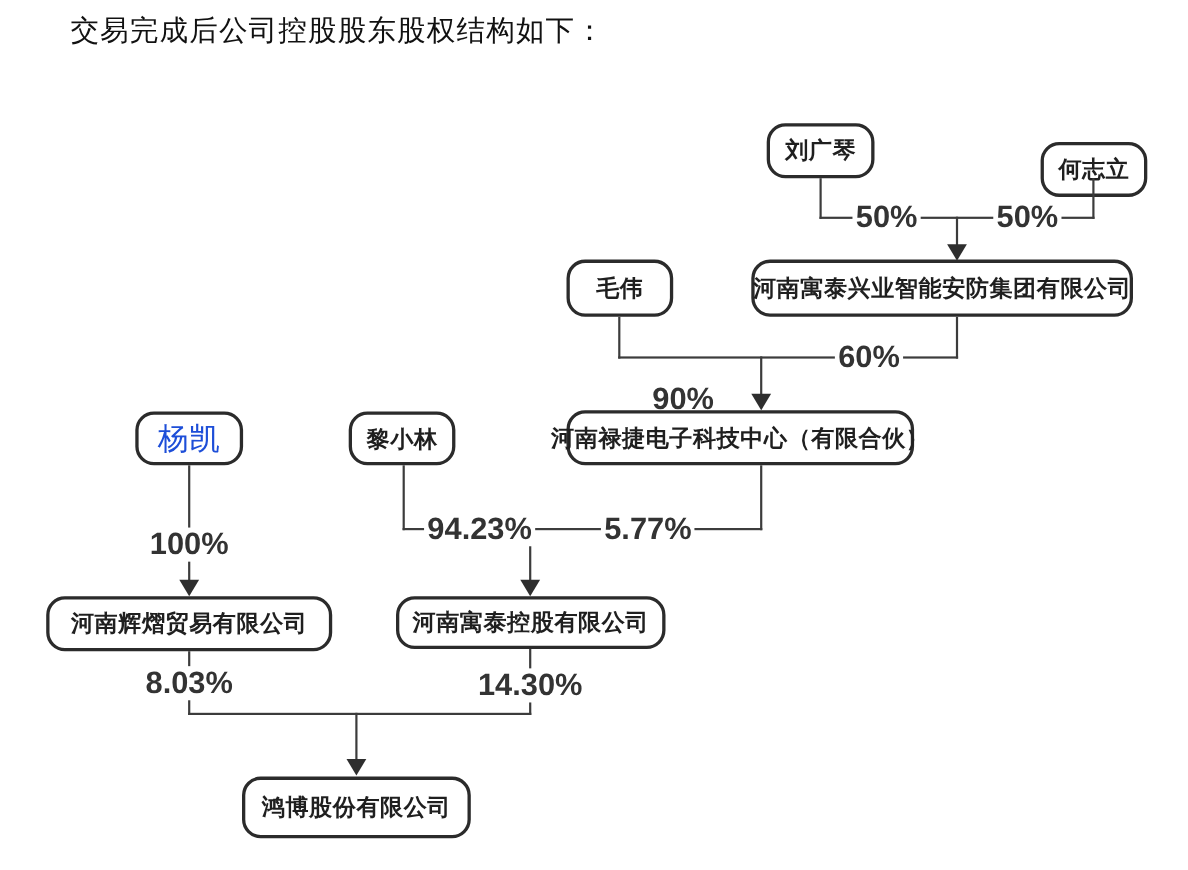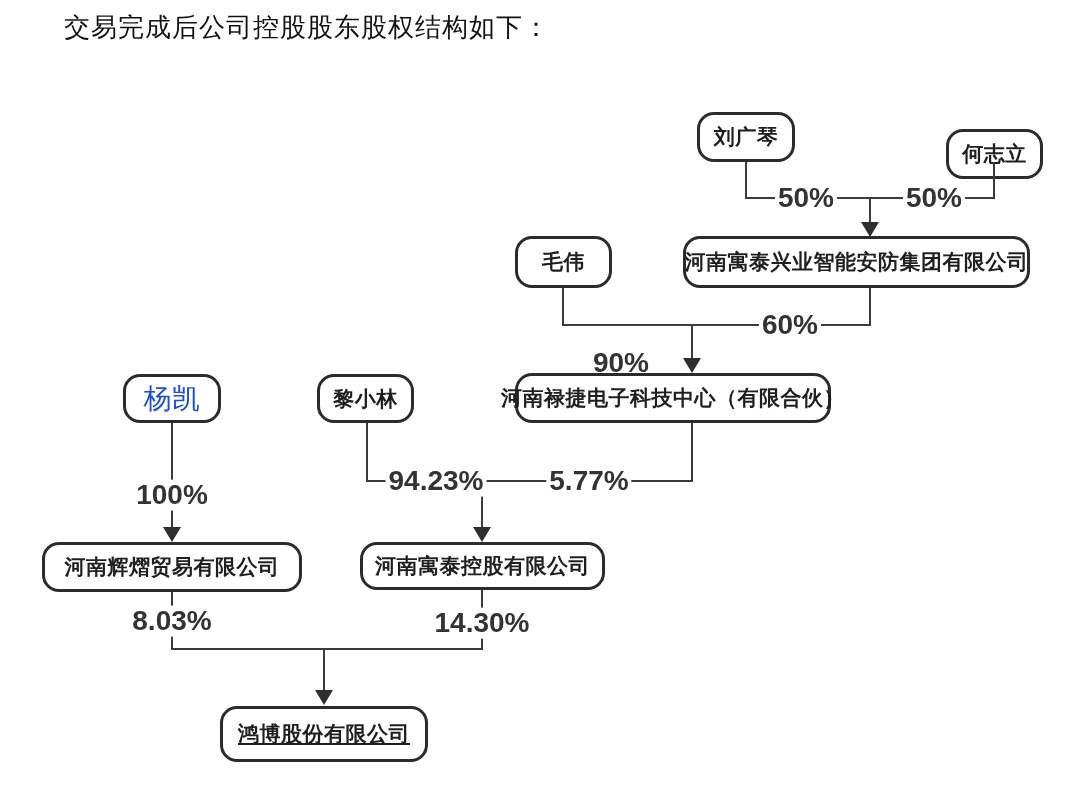--- a/index.html
+++ b/index.html
@@ -121,15 +121,15 @@
 
   <div class="vline" style="left:171px; top:592px; height:58px;"></div>
   <div class="vline" style="left:481px; top:590px; height:60px;"></div>
   <div class="hline" style="left:171px; top:648px; width:312px;"></div>
   <div class="vline" style="left:323px; top:648px; height:43px;"></div>
   <div class="arrowhead" style="left:315px; top:690px;"></div>
 
   <div class="pct" style="left:172px; top:621px;">8.03%</div>
   <div class="pct" style="left:482px; top:623px;">14.30%</div>
 
-  <div class="node" style="left:220px; top:706px; width:208px; height:56px;text-decoration:underline;">鸿博股份有限公司</div>
+  <div class="node" style="left:220px; top:706px; width:208px; height:56px;">鸿博股份有限公司</div>
 
 </div>
 
 </body></html>

